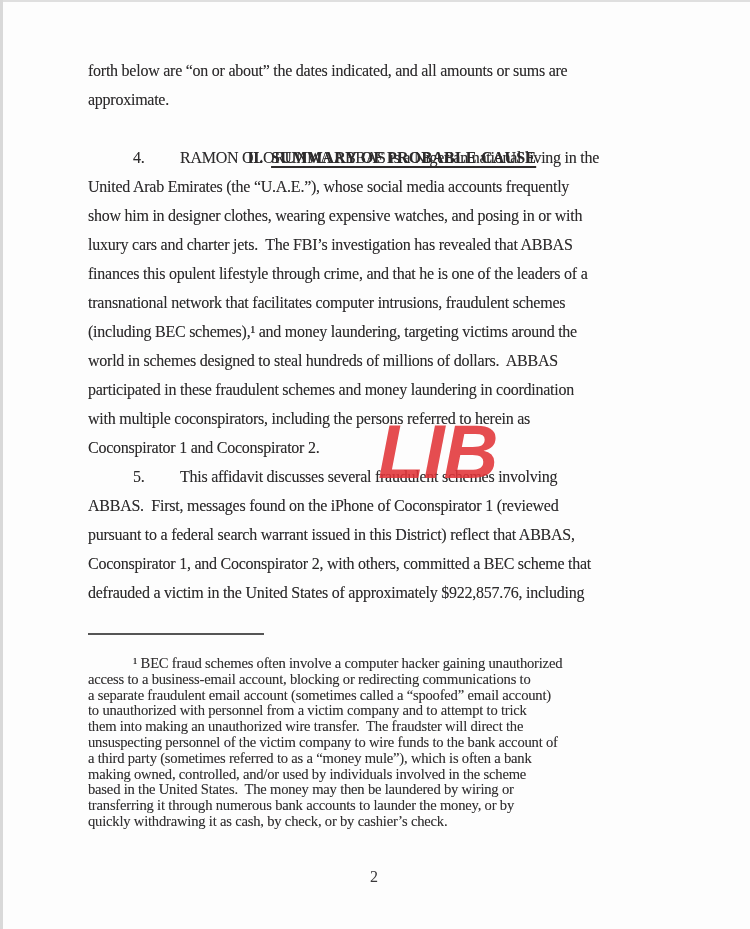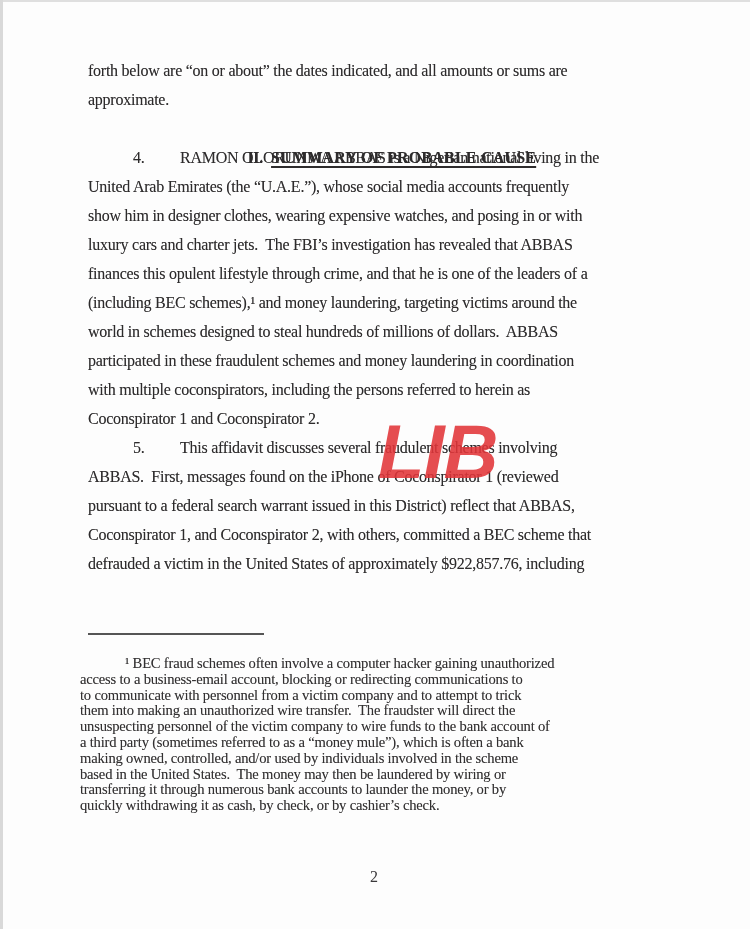--- a/index.html
+++ b/index.html
@@ -43,21 +43,21 @@
     text-align: right;
   }
   .footnote-sep {
     position: absolute;
     left: 88px; top: 633px;
     width: 176px; height: 0;
     border-top: 2px solid #555;
   }
   .footnote {
     position: absolute;
-    left: 80px; top: 656px;
+    left: 88px; top: 656px;
     width: 600px;
     color: #323031;
   }
   .fn-line {
     white-space: pre;
     font-size: 14.6px;
     line-height: 15.8px;
     height: 15.8px;
     letter-spacing: -0.2px;
     text-shadow: 0 0 0.5px rgba(70,70,70,0.4);
@@ -99,40 +99,42 @@
       </div>
     <div class="bline heading-line">
       <span class="hnum">II.</span><span class="htitle">SUMMARY OF PROBABLE CAUSE</span>
     </div>
     <div id="paragraph-lines">
         <div class="bline pfirst"><span class="pnum">4.</span>RAMON OLORUNWA ABBAS is a Nigerian national living in the</div>
         <div class="bline">United Arab Emirates (the “U.A.E.”), whose social media accounts frequently</div>
         <div class="bline">show him in designer clothes, wearing expensive watches, and posing in or with</div>
         <div class="bline">luxury cars and charter jets.  The FBI’s investigation has revealed that ABBAS</div>
         <div class="bline">finances this opulent lifestyle through crime, and that he is one of the leaders of a</div>
+        <div class="bline">transnational network that facilitates computer intrusions, fraudulent schemes</div>
         <div class="bline">(including BEC schemes),¹ and money laundering, targeting victims around the</div>
         <div class="bline">world in schemes designed to steal hundreds of millions of dollars.  ABBAS</div>
         <div class="bline">participated in these fraudulent schemes and money laundering in coordination</div>
         <div class="bline">with multiple coconspirators, including the persons referred to herein as</div>
         <div class="bline">Coconspirator 1 and Coconspirator 2.</div>
         <div class="bline pfirst"><span class="pnum">5.</span>This affidavit discusses several fraudulent schemes involving</div>
         <div class="bline">ABBAS.  First, messages found on the iPhone of Coconspirator 1 (reviewed</div>
         <div class="bline">pursuant to a federal search warrant issued in this District) reflect that ABBAS,</div>
         <div class="bline">Coconspirator 1, and Coconspirator 2, with others, committed a BEC scheme that</div>
         <div class="bline">defrauded a victim in the United States of approximately $922,857.76, including</div>
       </div>
   </div>
 
   <div class="footnote-sep"></div>
 
   <div class="footnote">
     <div id="footnote-lines">
         <div class="fn-line fn-first">¹ BEC fraud schemes often involve a computer hacker gaining unauthorized</div>
         <div class="fn-line">access to a business-email account, blocking or redirecting communications to</div>
-        <div class="fn-line">to communicate with personnel from a victim company and to attempt to trick</div>
+        <div class="fn-line">a separate fraudulent email account (sometimes called a “spoofed” email account)</div>
+        <div class="fn-line">to unauthorized with personnel from a victim company and to attempt to trick</div>
         <div class="fn-line">them into making an unauthorized wire transfer.  The fraudster will direct the</div>
         <div class="fn-line">unsuspecting personnel of the victim company to wire funds to the bank account of</div>
         <div class="fn-line">a third party (sometimes referred to as a “money mule”), which is often a bank</div>
         <div class="fn-line">making owned, controlled, and/or used by individuals involved in the scheme</div>
         <div class="fn-line">based in the United States.  The money may then be laundered by wiring or</div>
         <div class="fn-line">transferring it through numerous bank accounts to launder the money, or by</div>
         <div class="fn-line">quickly withdrawing it as cash, by check, or by cashier’s check.</div>
       </div>
   </div>
 

